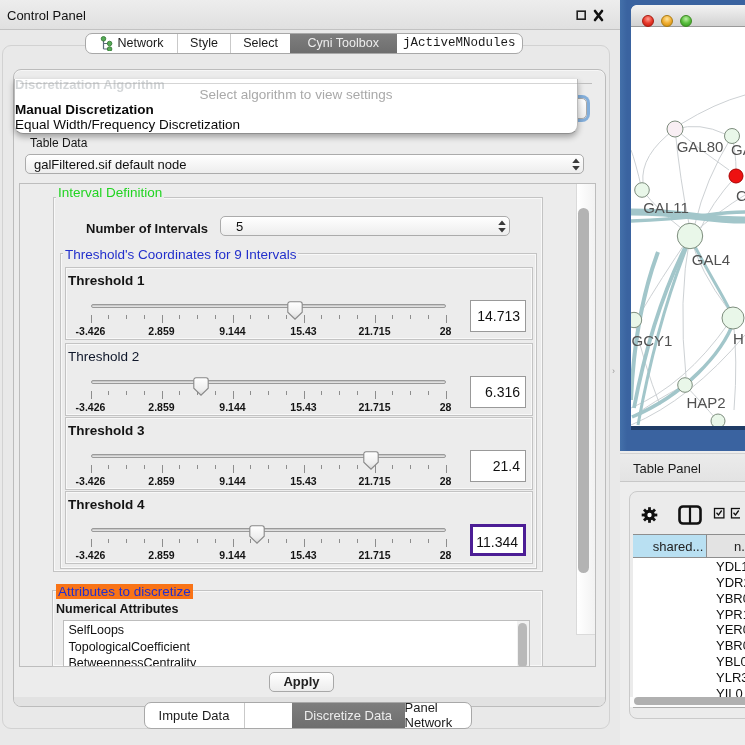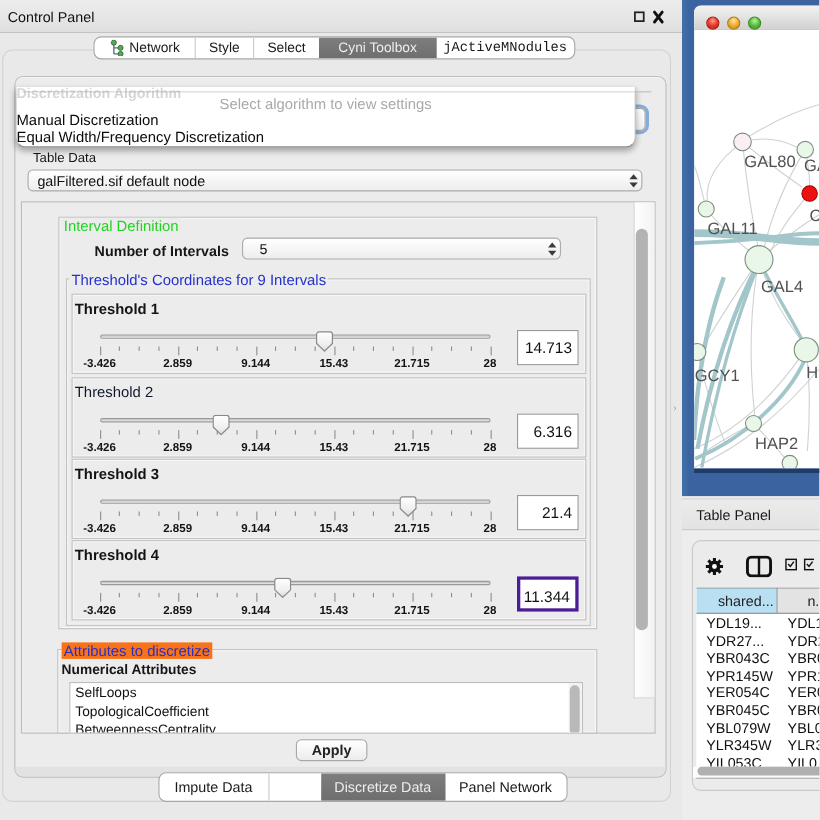--- a/index.html
+++ b/index.html
@@ -104,31 +104,20 @@
     <rect x="91.5" y="3.5" width="9.4" height="9.4"></rect>
     <path d="M93.5,7.7 l2,2.2 3.2,-4.4"></path>
   </g>
 </svg>
 
 <div class="abs" style="left:633px;top:534px;width:112px;height:163px;overflow:hidden;background:#ffffff;">
   <div class="abs" style="left:0;top:0;width:74px;height:24px;background:#b9e0f2;border:1px solid #8e8e8e;border-left:none;"></div>
   <div class="abs" style="left:74px;top:0;width:50px;height:24px;background:#e3e3e3;border:1px solid #8e8e8e;border-left:none;"></div>
   <div class="abs" style="left:8px;top:5px;width:74px;text-align:center;font-size:13px;color:#222;">shared...</div>
   <div class="abs" style="left:101px;top:5px;font-size:13px;color:#222;">n.</div>
-  <div class="abs" style="left:0;top:25px;font-size:13px;color:#111;line-height:15.85px;">
-    <div style="padding-left:9px;">YDL19...</div>
-    <div style="padding-left:9px;">YDR27...</div>
-    <div style="padding-left:9px;">YBR043C</div>
-    <div style="padding-left:9px;">YPR145W</div>
-    <div style="padding-left:9px;">YER054C</div>
-    <div style="padding-left:9px;">YBR045C</div>
-    <div style="padding-left:9px;">YBL079W</div>
-    <div style="padding-left:9px;">YLR345W</div>
-    <div style="padding-left:9px;">YIL053C</div>
-  </div>
   <div class="abs" style="left:83px;top:25px;font-size:13px;color:#111;line-height:15.85px;">
     <div>YDL1</div>
       <div>YDR2</div>
       <div>YBR0</div>
       <div>YPR1</div>
       <div>YER0</div>
       <div>YBR0</div>
       <div>YBL0</div>
       <div>YLR3</div>
       <div>YIL0</div>
@@ -170,40 +159,40 @@
   <div style="width:53px;display:flex;align-items:center;justify-content:center;border-right:1px solid #c9c9c9;font-size:12.5px;color:#1a1a1a;">Style</div>
   <div style="width:59px;display:flex;align-items:center;justify-content:center;font-size:12.5px;color:#1a1a1a;">Select</div>
   <div style="width:106.5px;display:flex;align-items:center;justify-content:center;background:linear-gradient(#7e7e7e,#6e6e6e);font-size:12.5px;color:#ededed;">Cyni Toolbox</div>
   <div style="flex:1;display:flex;align-items:center;justify-content:center;font-size:12.5px;color:#1a1a1a;font-family:Liberation Mono, monospace;">jActiveMNodules</div>
 </div>
 
 <div class="abs" style="left:25px;top:98px;width:562px;height:21px;background:linear-gradient(#ffffff,#eeeeee);border:1px solid #a9a9a9;border-radius:5px;box-shadow:0 0 0 3px rgba(120,167,216,0.9);"></div>
 
 <div class="abs" style="left:14px;top:79px;width:564px;height:55px;background:#ffffff;border:1px solid #bbbbbb;border-top:none;border-bottom:1px solid #8f8f8f;border-radius:0 0 9px 9px;box-shadow:0 3px 6px rgba(0,0,0,0.32);"></div>
 <div class="abs" style="left:14px;top:87px;width:564px;text-align:center;font-size:13.5px;color:#a9a9a9;">Select algorithm to view settings</div>
-<div class="abs" style="left:15px;top:102px;font-size:13.5px;font-weight:normal;color:#0a0a0a;">Manual Discretization</div>
+<div class="abs" style="left:15px;top:102px;font-size:13.5px;font-weight:bold;color:#0a0a0a;">Manual Discretization</div>
 <div class="abs" style="left:15px;top:116.5px;font-size:13.5px;color:#0a0a0a;">Equal Width/Frequency Discretization</div>
 <div class="abs" style="left:15px;top:76.5px;font-size:13px;font-weight:bold;color:rgba(110,118,125,0.30);">Discretization Algorithm</div>
 <div class="abs" style="left:20px;top:82.5px;width:558px;height:1px;background:rgba(150,150,150,0.40);"></div>
 <div class="abs" style="left:578px;top:82.5px;width:14px;height:1px;background:#bdbdbd;"></div>
 
 <div class="abs" style="left:30px;top:136px;font-size:12px;color:#161616;">Table Data</div>
 <div class="abs" style="left:25px;top:154px;width:559px;height:20px;background:linear-gradient(#ffffff,#ededed);border:1px solid #ababab;border-radius:5px;"></div>
 <div class="abs" style="left:34px;top:157px;font-size:13px;color:#111;">galFiltered.sif default node</div>
 <svg class="abs" style="left:571px;top:158px;" width="10" height="13" viewBox="0 0 10 13">
     <path d="M5,0.5 L8.8,5 L1.2,5 Z M5,12.5 L1.2,8 L8.8,8 Z" fill="#3a3a3a"></path>
   </svg>
 
 <div class="abs" style="left:18.5px;top:183px;width:577px;height:483.5px;border:1px solid #bdbdbd;background:#ececec;"></div>
 
 <div class="abs" style="left:576px;top:184px;width:19px;height:451px;background:linear-gradient(90deg,#ffffff,#f2f2f2);border-left:1px solid #dadada;border-bottom:1px solid #dadada;"></div>
 <div class="abs" style="left:578px;top:208px;width:10.5px;height:365px;background:#b3b3b3;border-radius:6px;"></div>
 
 <div class="abs" style="left:53px;top:197px;width:490px;height:375px;border:1px solid #c3c3c3;box-shadow:inset 0 0 0 1px #f8f8f8;"></div>
-<div class="abs" style="left:56px;top:198px;background:#ececec;padding:0 2px;font-size:13.5px;color:#22d422;">Interval Definition</div>
+<div class="abs" style="left:56px;top:185px;background:#ececec;padding:0 2px;font-size:13.5px;color:#22d422;">Interval Definition</div>
 
 <div class="abs" style="left:86px;top:220.5px;font-size:13px;font-weight:bold;color:#161616;">Number of Intervals</div>
 <div class="abs" style="left:220px;top:216px;width:290px;height:20px;background:linear-gradient(#ffffff,#ededed);border:1px solid #ababab;border-radius:5px;"></div>
 <div class="abs" style="left:236px;top:219px;font-size:13px;color:#111;">5</div>
 <svg class="abs" style="left:497px;top:220px;" width="10" height="13" viewBox="0 0 10 13">
     <path d="M5,0.5 L8.8,5 L1.2,5 Z M5,12.5 L1.2,8 L8.8,8 Z" fill="#3a3a3a"></path>
   </svg>
 
 <div class="abs" style="left:59.5px;top:253px;width:477.5px;height:316px;border:1px solid #c3c3c3;box-shadow:inset 0 0 0 1px #f8f8f8;"></div>
 <div class="abs" style="left:63px;top:246.5px;background:#ececec;padding:0 2px;font-size:13.5px;color:#2330cc;">Threshold's Coordinates for 9 Intervals</div>
@@ -377,19 +366,19 @@
 <div class="abs" style="left:56px;top:583.5px;background:#f97316;padding:0 2px;font-size:13.5px;color:#2330cc;">Attributes to discretize</div>
 <div class="abs" style="left:56px;top:602px;font-size:12.5px;font-weight:bold;color:#161616;">Numerical Attributes</div>
 <div class="abs" style="left:62.5px;top:620px;width:467px;height:46.5px;background:#ffffff;border:1px solid #bdbdbd;overflow:hidden;">
   <div style="padding-left:5px;font-size:12.5px;color:#111;line-height:16.5px;padding-top:1px;">SelfLoops<br>TopologicalCoefficient<br>BetweennessCentrality</div>
   <div class="abs" style="right:0;top:0;width:12px;height:46.5px;background:#f2f2f2;"></div>
   <div class="abs" style="right:1.5px;top:1.5px;width:9px;height:45px;background:#b9b9b9;border-radius:5px;"></div>
 </div>
 
 <div class="abs" style="left:269px;top:672px;width:65px;height:20px;background:linear-gradient(#ffffff,#ececec);border:1px solid #a8a8a8;border-radius:5px;text-align:center;font-size:13px;font-weight:bold;color:#222;line-height:18px;">Apply</div>
 
-<div class="abs" style="left:143.5px;top:702px;width:372px;height:26.5px;background:#ffffff;border:1px solid #a8a8a8;border-radius:7px;overflow:hidden;display:flex;">
+<div class="abs" style="left:143.5px;top:702px;width:328px;height:26.5px;background:#ffffff;border:1px solid #a8a8a8;border-radius:7px;overflow:hidden;display:flex;">
   <div style="width:100px;display:flex;align-items:center;justify-content:center;border-right:1px solid #c9c9c9;font-size:13px;color:#1a1a1a;">Impute Data</div>
   <div style="width:113px;display:flex;align-items:center;justify-content:center;background:linear-gradient(#7e7e7e,#6e6e6e);font-size:13px;color:#ededed;margin-left:47px;">Discretize Data</div>
   <div style="flex:1;display:flex;align-items:center;justify-content:center;font-size:13px;color:#1a1a1a;">Panel Network</div>
 </div>
 
 <div class="abs" style="left:612px;top:366px;font-size:9px;color:#999;">›</div>
 
 </body></html>

